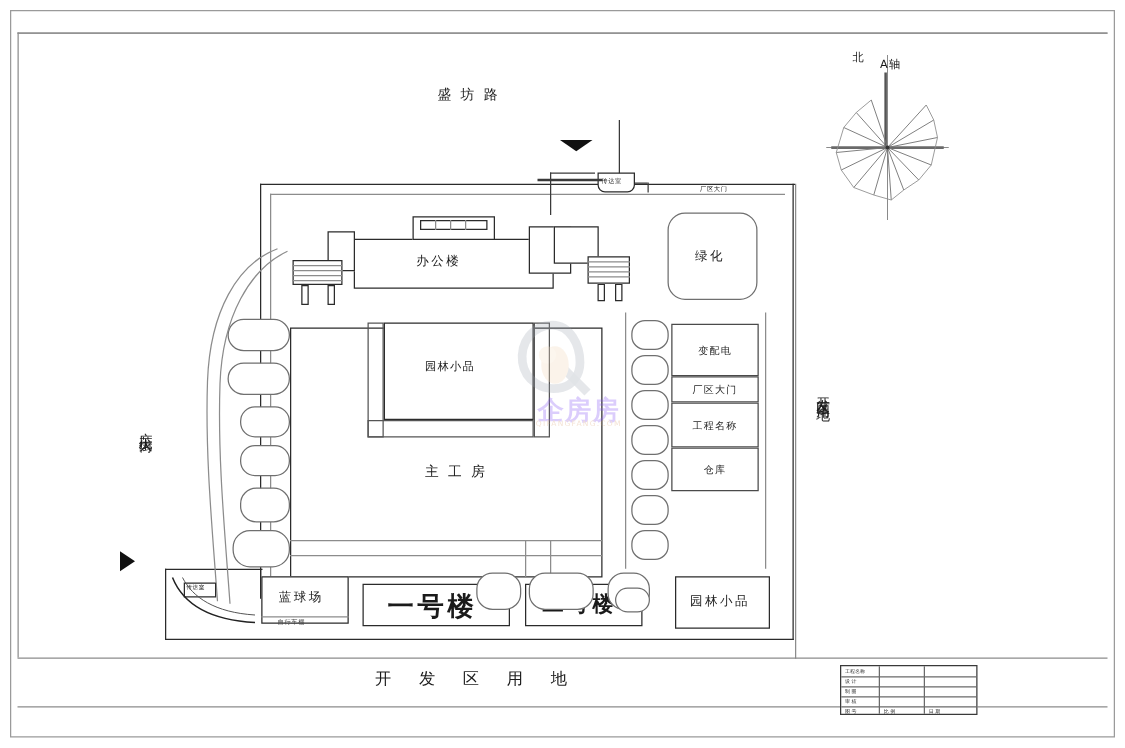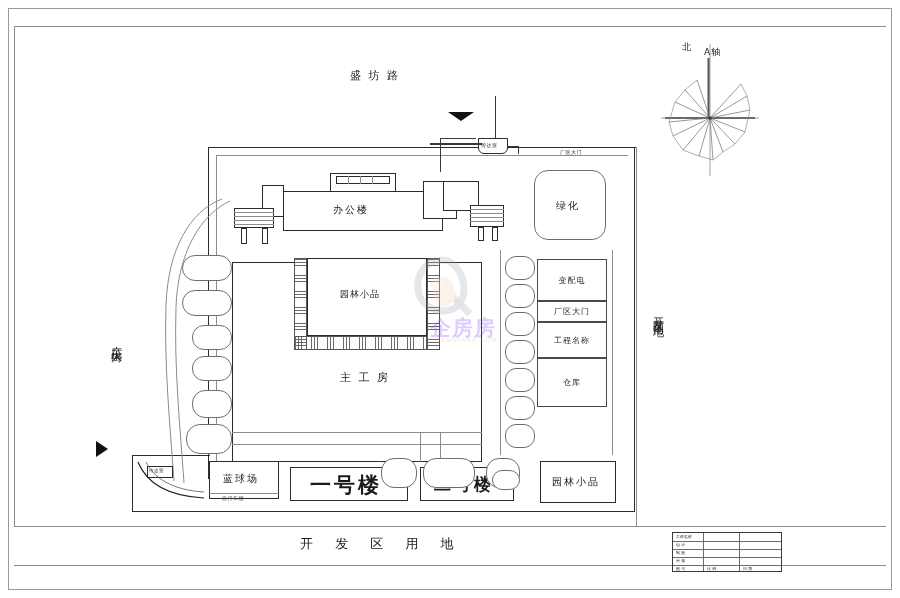--- a/index.html
+++ b/index.html
@@ -325,21 +325,21 @@
 
   <div class="util-cell" style="left:537px; top:259px; width:70px; height:42px;">
     <span>变配电</span>
   </div>
   <div class="util-cell" style="left:537px; top:301px; width:70px; height:21px;">
     <span>厂区大门</span>
   </div>
   <div class="util-cell" style="left:537px; top:322px; width:70px; height:36px;">
     <span>工程名称</span>
   </div>
-  <div class="util-cell" style="left:537px; top:358px; width:70px; height:49px;">
+  <div class="util-cell" style="left:537px; top:358px; width:70px; height:35px;">
     <span>仓库</span>
   </div>
 
   <div class="boxr" style="left:505px; top:256px; width:30px; height:24px; border-radius:11px;"></div>
   <div class="boxr" style="left:505px; top:284px; width:30px; height:24px; border-radius:11px;"></div>
   <div class="boxr" style="left:505px; top:312px; width:30px; height:24px; border-radius:11px;"></div>
   <div class="boxr" style="left:505px; top:340px; width:30px; height:24px; border-radius:11px;"></div>
   <div class="boxr" style="left:505px; top:368px; width:30px; height:24px; border-radius:11px;"></div>
   <div class="boxr" style="left:505px; top:396px; width:30px; height:24px; border-radius:11px;"></div>
   <div class="boxr" style="left:505px; top:424px; width:30px; height:24px; border-radius:11px;"></div>

